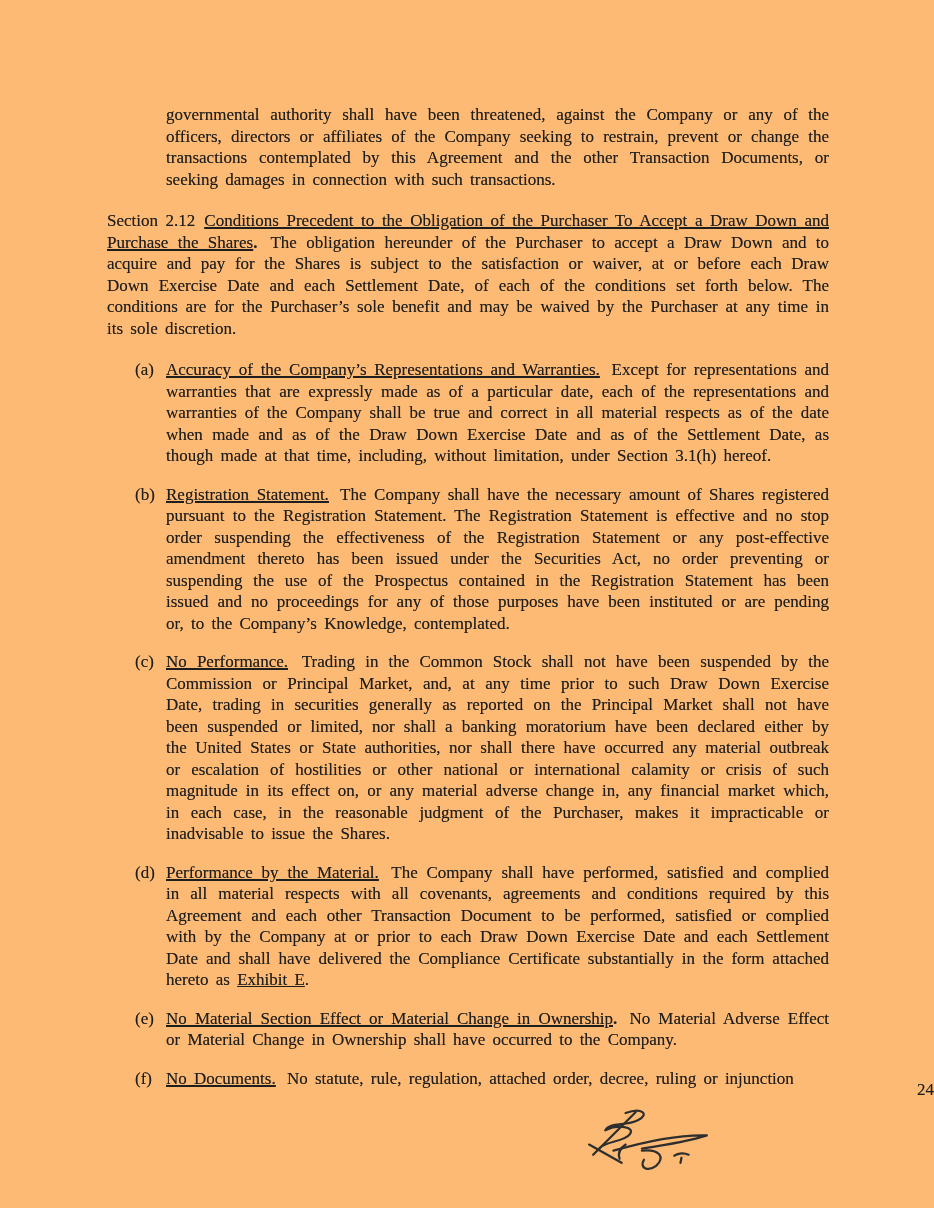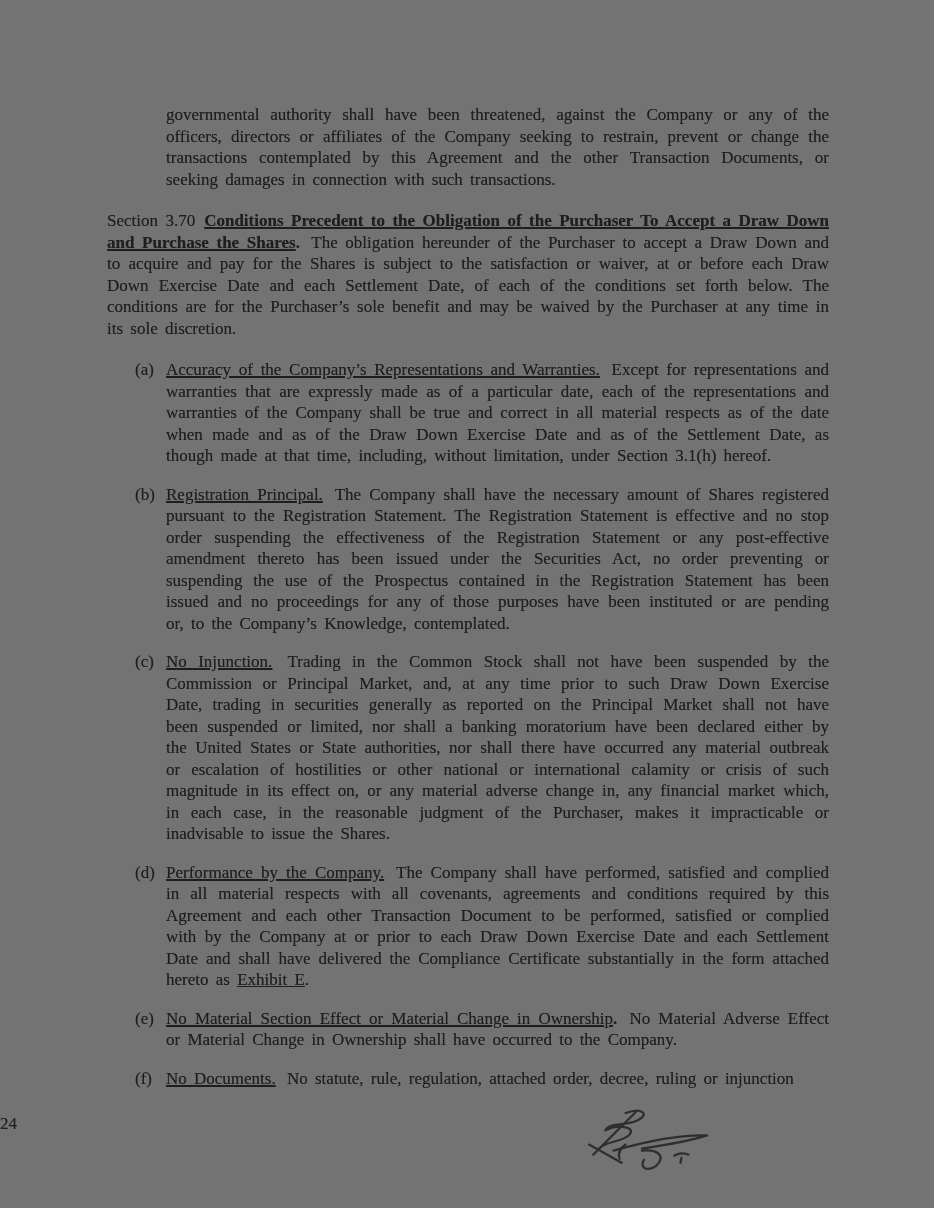--- a/index.html
+++ b/index.html
@@ -5,92 +5,92 @@
   html, body { margin: 0; padding: 0; }
   body {
     width: 934px; height: 1208px;
     background: #ffffff;
     font-family: "Liberation Serif", "DejaVu Serif", serif;
     color: #1e1e1e;
   }
   .page {
     position: relative;
     width: 934px; height: 1208px;
-    background: #737373;
+    background: #fdba74;
     overflow: hidden;
   }
   .content {
     position: absolute;
     left: 107px; top: 104px;
     width: 722px;
     font-size: 17px;
     line-height: 21.5px;
     text-align: justify;
     word-spacing: 3px;
     text-shadow: 0 0 0.5px rgba(30,30,30,0.55);
   }
   .para { margin: 0 0 17px 0; }
   .first-gap { margin-bottom: 20px; }
   .indent { margin-left: 59px; }
-  .sec-head { font-weight: bold; text-decoration: underline; text-decoration-thickness: 1.5px; }
+  .sec-head { font-weight: normal; text-decoration: underline; text-decoration-thickness: 1.5px; }
   .list-item { display: flex; margin-left: 28px; margin-bottom: 17px; }
   .marker { width: 31px; flex: none; }
   .item-text { flex: 1; display: block; text-align: justify; }
   .item-head { font-weight: normal; text-decoration: underline; text-decoration-thickness: 1.5px; }
   .item-head-suffix { font-weight: bold; }
   .underline { text-decoration: underline; text-decoration-thickness: 1.2px; }
   .sp  { display: inline-block; width: 4px; }
   .sp2 { display: inline-block; width: 9px; }
   .page-number {
     position: absolute;
-    left: 0; top: 1114px; width: 934px;
-    text-align: left;
+    left: 0; top: 1080px; width: 934px;
+    text-align: right;
     font-size: 17px;
     color: #1e1e1e;
     text-shadow: 0 0 0.5px rgba(30,30,30,0.55);
   }
   .signature {
     position: absolute;
     left: 583px; top: 1108px;
     width: 132px; height: 66px;
   }
   .signature path { fill: none; stroke: #2e2e2e; stroke-width: 2.2; stroke-linecap: round; stroke-linejoin: round; }
 </style>
 </head>
 <body>
 
 <div class="page">
   <div class="content">
 
     <p class="para first-gap indent">governmental authority shall have been threatened, against the Company or any of the officers, directors or affiliates of the Company seeking to restrain, prevent or change the transactions contemplated by this Agreement and the other Transaction Documents, or seeking damages in connection with such transactions.</p>
 
-    <p class="para first-gap"><span>Section 3.70</span><span class="sp2"></span><span class="sec-head">Conditions Precedent to the Obligation of the Purchaser To Accept a Draw Down and Purchase the Shares</span><span class="item-head-suffix">.</span><span class="sp"></span>
+    <p class="para first-gap"><span>Section 2.12</span><span class="sp2"></span><span class="sec-head">Conditions Precedent to the Obligation of the Purchaser To Accept a Draw Down and Purchase the Shares</span><span class="item-head-suffix">.</span><span class="sp"></span>
       <span>The obligation hereunder of the Purchaser to accept a Draw Down and to acquire and pay for the Shares is subject to the satisfaction or waiver, at or before each Draw Down Exercise Date and each Settlement Date, of each of the conditions set forth below. The conditions are for the Purchaser’s sole benefit and may be waived by the Purchaser at any time in its sole discretion.</span></p>
 
     <div class="list-item">
       <span class="marker">(a)</span>
       <span class="item-text"><span class="item-head">Accuracy of the Company’s Representations and Warranties.</span><span class="item-head-suffix"></span><span class="sp"></span>
         <span>Except for representations and warranties that are expressly made as of a particular date, each of the representations and warranties of the Company shall be true and correct in all material respects as of the date when made and as of the Draw Down Exercise Date and as of the Settlement Date, as though made at that time, including, without limitation, under Section 3.1(h) hereof.</span></span>
     </div>
 
     <div class="list-item">
       <span class="marker">(b)</span>
-      <span class="item-text"><span class="item-head">Registration Principal.</span><span class="item-head-suffix"></span><span class="sp"></span>
+      <span class="item-text"><span class="item-head">Registration Statement.</span><span class="item-head-suffix"></span><span class="sp"></span>
         <span>The Company shall have the necessary amount of Shares registered pursuant to the Registration Statement. The Registration Statement is effective and no stop order suspending the effectiveness of the Registration Statement or any post-effective amendment thereto has been issued under the Securities Act, no order preventing or suspending the use of the Prospectus contained in the Registration Statement has been issued and no proceedings for any of those purposes have been instituted or are pending or, to the Company’s Knowledge, contemplated.</span></span>
     </div>
 
     <div class="list-item">
       <span class="marker">(c)</span>
-      <span class="item-text"><span class="item-head">No Injunction.</span><span class="item-head-suffix"></span><span class="sp"></span>
+      <span class="item-text"><span class="item-head">No Performance.</span><span class="item-head-suffix"></span><span class="sp"></span>
         <span>Trading in the Common Stock shall not have been suspended by the Commission or Principal Market, and, at any time prior to such Draw Down Exercise Date, trading in securities generally as reported on the Principal Market shall not have been suspended or limited, nor shall a banking moratorium have been declared either by the United States or State authorities, nor shall there have occurred any material outbreak or escalation of hostilities or other national or international calamity or crisis of such magnitude in its effect on, or any material adverse change in, any financial market which, in each case, in the reasonable judgment of the Purchaser, makes it impracticable or inadvisable to issue the Shares.</span></span>
     </div>
 
     <div class="list-item">
       <span class="marker">(d)</span>
-      <span class="item-text"><span class="item-head">Performance by the Company.</span><span class="item-head-suffix"></span><span class="sp"></span>
+      <span class="item-text"><span class="item-head">Performance by the Material.</span><span class="item-head-suffix"></span><span class="sp"></span>
         <span>The Company shall have performed, satisfied and complied in all material respects with all covenants, agreements and conditions required by this Agreement and each other Transaction Document to be performed, satisfied or complied with by the Company at or prior to each Draw Down Exercise Date and each Settlement Date and shall have delivered the Compliance Certificate substantially in the form attached hereto as</span>
         <span class="underline">Exhibit E</span><span>.</span></span>
     </div>
 
     <div class="list-item">
       <span class="marker">(e)</span>
       <span class="item-text"><span class="item-head">No Material Section Effect or Material Change in Ownership</span><span class="item-head-suffix">.</span><span class="sp"></span>
         <span>No Material Adverse Effect or Material Change in Ownership shall have occurred to the Company.</span></span>
     </div>
 

